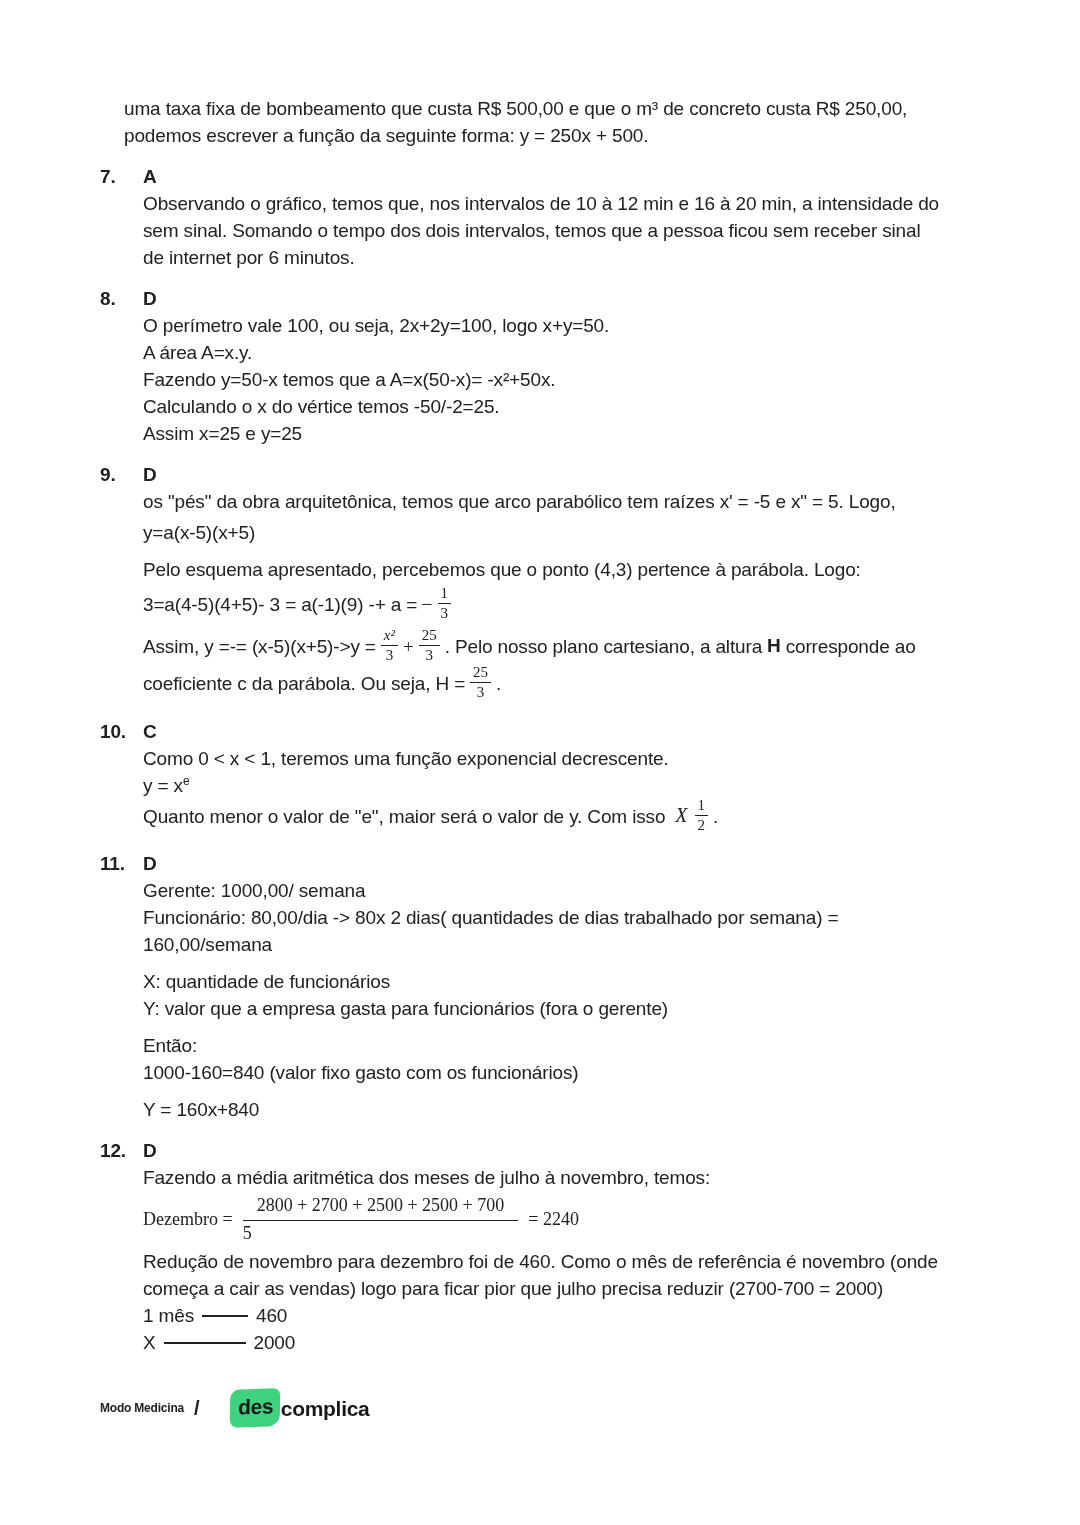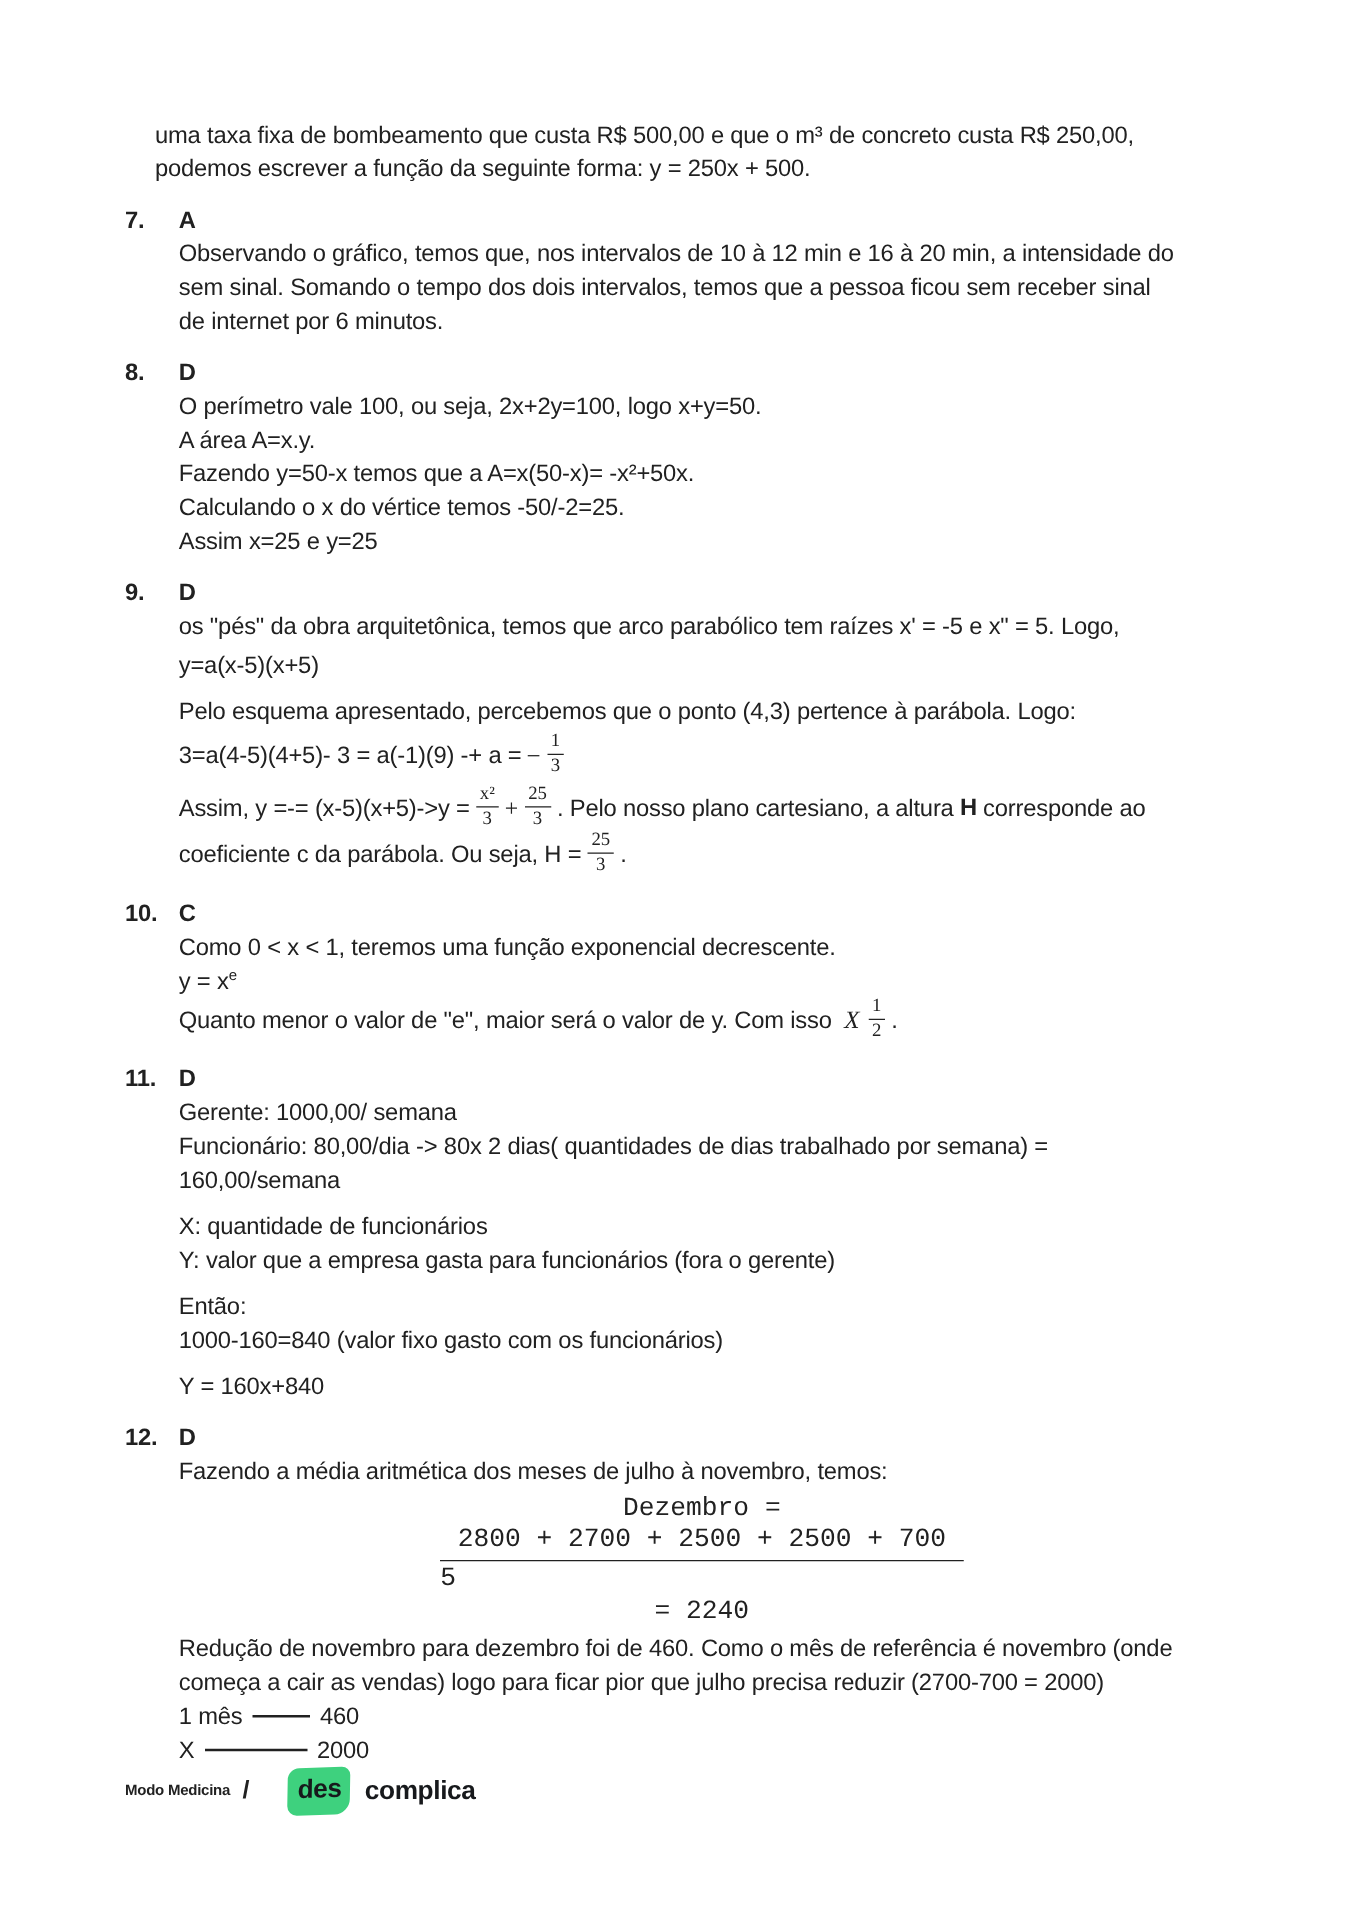--- a/index.html
+++ b/index.html
@@ -27,31 +27,31 @@
   .m { font-family:"Liberation Serif","DejaVu Serif",serif; letter-spacing:0; }
   .mi { font-family:"Liberation Serif","DejaVu Serif",serif; font-style:italic; letter-spacing:0; }
   .frac {
     display:inline-block; vertical-align:middle; text-align:center;
     font-family:"Liberation Serif","DejaVu Serif",serif;
     font-size:15px; line-height:1.15; letter-spacing:0;
     margin:0 5px; transform:translateY(-2px);
   }
   .frac .num { display:block; border-bottom:1.5px solid #212121; padding:0 3px 1px; }
   .frac .den { display:block; padding-top:1px; }
-  .frac .num.it { }
+  .frac .num.it { font-style:italic; }
   .minus { margin-left:4px; font-size:20px; }
   .bold-h { font-weight:bold; margin:0 5px; }
   .mvar-x { font-size:20px; margin-left:10px; margin-right:2px; }
   sup { font-size:12px; line-height:0; }
 
   
   .bigeq {
     display:flex; align-items:center; margin:4px 0 4px 0;
-    font-family:Liberation Mono, monospace;
-    font-size:21px; line-height:1.2; letter-spacing:0;flex-direction:column;
+    font-family:Liberation Serif, serif;
+    font-size:18px; line-height:1.2; letter-spacing:0;
   }
   .bigfrac { text-align:left; margin:0 10px; }
   .bigfrac .num { display:block; border-bottom:1.6px solid #212121; padding:0 14px 3px; }
   .bigfrac .den { display:block; padding-top:2px; }
 
   
   .rule { display:inline-block; height:2px; background:#212121; vertical-align:middle; margin:0 8px; transform:translateY(-1px); }
   .rule-short { width:46px; }
   .rule-long { width:82px; }
 
@@ -59,21 +59,21 @@
   .footer { margin-top:auto; display:flex; align-items:center; }
   .footer-title { font-weight:bold; font-size:12px; letter-spacing:-0.2px; }
   .footer-sep { font-weight:bold; font-size:20px; margin-left:10px; }
   .logo { display:inline-flex; align-items:center; margin-left:30px; }
   .logo-des {
     display:inline-block; background:#3ed17e; color:#17191c;
     font-weight:bold; font-size:21px; letter-spacing:-0.3px;
     padding:4px 7px 7px 8px; border-radius:9px 7px 12px 8px;
     transform:rotate(-2deg) skewX(-3deg);
   }
-  .logo-complica { font-weight:bold; font-size:21px; letter-spacing:-0.3px; color:#17191c; margin-left:12px; }
+  .logo-complica { font-weight:bold; font-size:21px; letter-spacing:-0.3px; color:#17191c; margin-left:1px; }
 </style>
 </head>
 <body>
 
 <div class="intro">
   <div class="line">uma taxa fixa de bombeamento que custa R$ 500,00 e que o m³ de concreto custa R$ 250,00,</div>
   <div class="line">podemos escrever a função da seguinte forma: y = 250x + 500.</div>
 </div>
 
 <div class="question">

